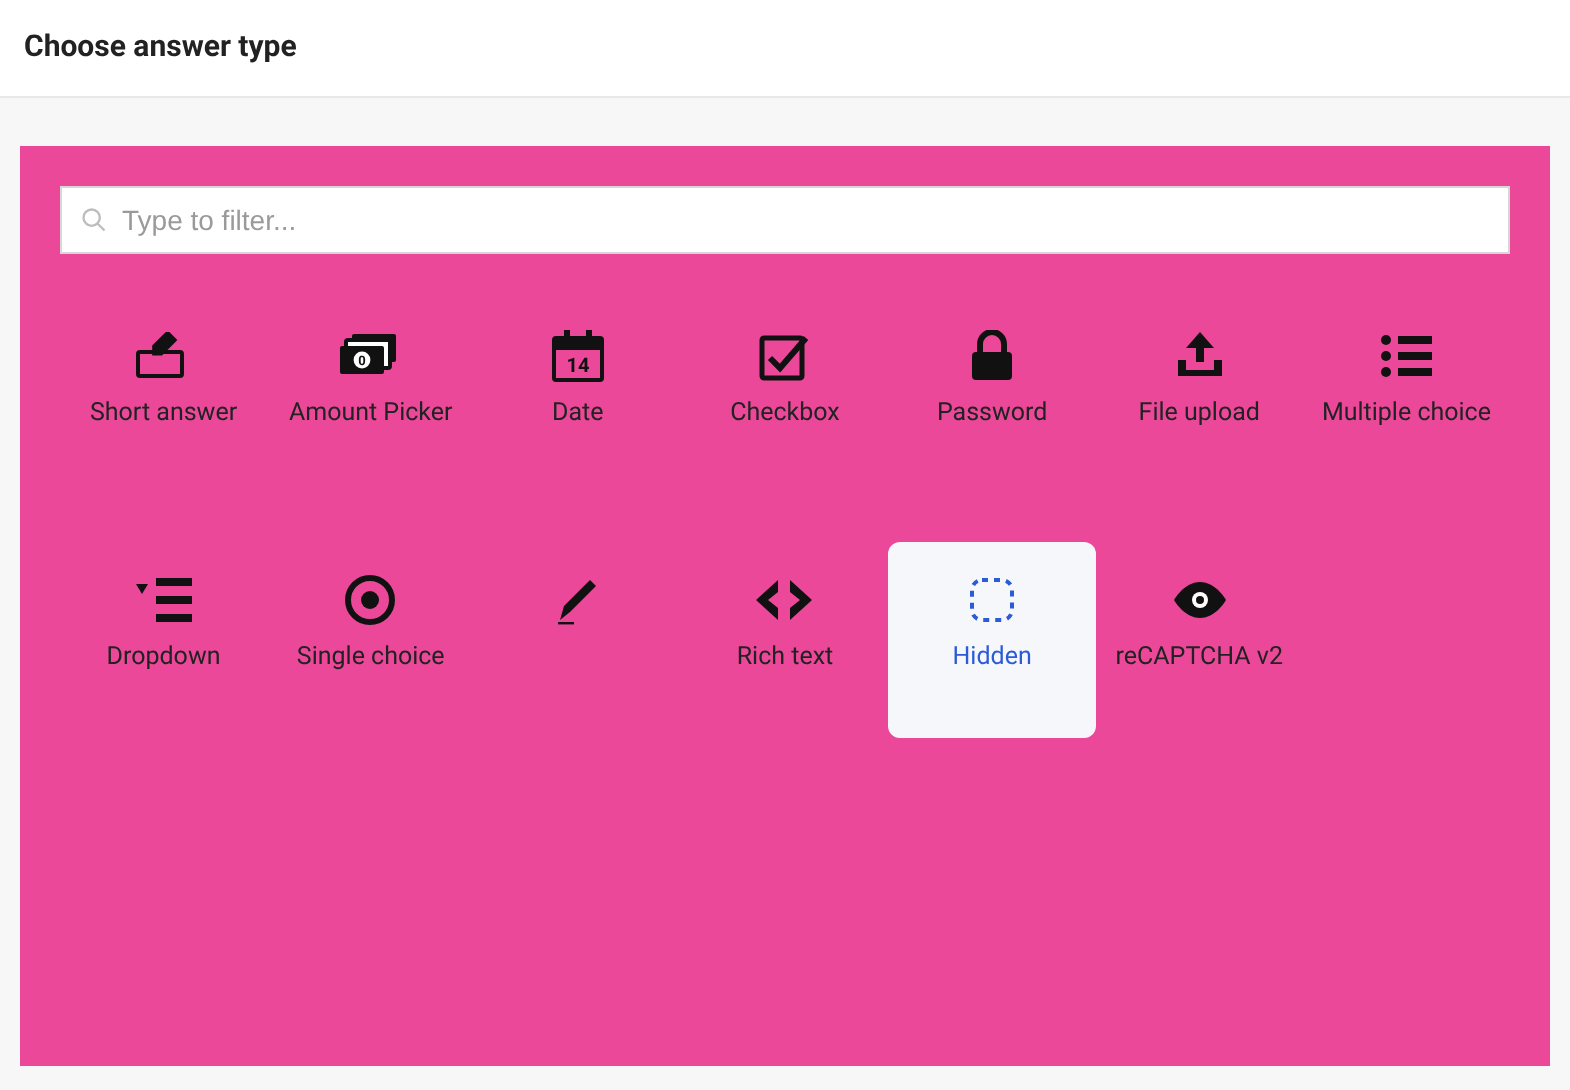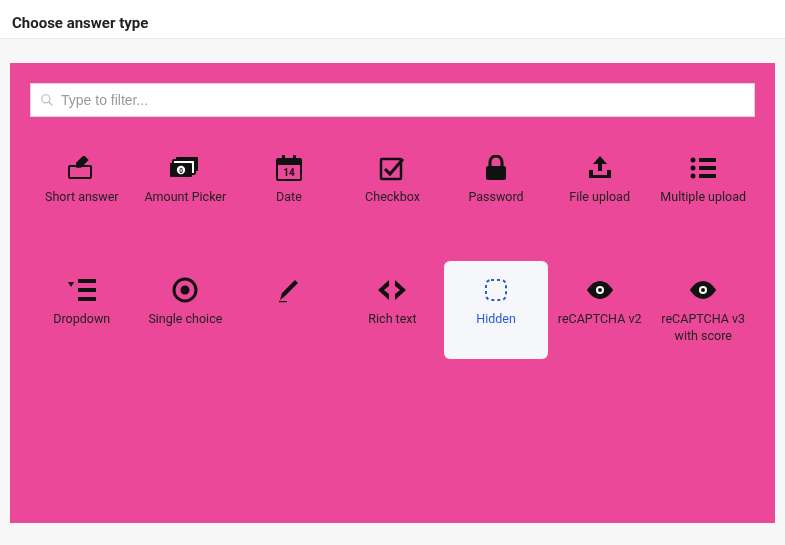--- a/index.html
+++ b/index.html
@@ -4,21 +4,21 @@
 <style>
   * { box-sizing: border-box; }
   html, body { margin: 0; padding: 0; }
   body {
     font-family: -apple-system, BlinkMacSystemFont, "Segoe UI", Roboto, "Helvetica Neue", Arial, sans-serif;
     background: #fff;
     color: #222;
     width: 785px;
   }
   .header {
-    padding: 14px 12px 6px 12px;
+    padding: 14px 12px 16px 12px;
     border-bottom: 1px solid #e8e8e8;
   }
   .header h1 {
     margin: 0;
     font-size: 15px;
     font-weight: 700;
   }
   .outer {
     background: #f7f7f7;
     padding: 24px 10px 30px 10px;
@@ -175,21 +175,21 @@
           <div class="icon">
             <svg width="26" height="22" viewBox="0 0 26 22" fill="currentColor">
         <circle cx="3" cy="3" r="2.5"></circle>
               <rect x="9" y="1" width="17" height="4"></rect>
         <circle cx="3" cy="11" r="2.5"></circle>
               <rect x="9" y="9" width="17" height="4"></rect>
         <circle cx="3" cy="19" r="2.5"></circle>
               <rect x="9" y="17" width="17" height="4"></rect>
       </svg>
           </div>
-          <div class="label">Multiple upload</div>
+          <div class="label">Multiple choice</div>
         </div>
         <div class="tile">
           <div class="icon">
             <svg width="28" height="22" viewBox="0 0 28 22" fill="currentColor">
         <path d="M0 3 L6 3 L3 8 Z"></path>
         <rect x="10" y="0" width="18" height="4"></rect>
         <rect x="10" y="9" width="18" height="4"></rect>
         <rect x="10" y="18" width="18" height="4"></rect>
       </svg>
           </div>
@@ -232,26 +232,16 @@
         <div class="tile">
           <div class="icon">
             <svg width="28" height="18" viewBox="0 0 28 18" fill="currentColor">
         <path d="M14 0 C6 0 1 9 1 9 s5 9 13 9 s13-9 13-9 S22 0 14 0 Z"></path>
         <circle cx="14" cy="9" r="4" fill="#fff"></circle>
         <circle cx="14" cy="9" r="2"></circle>
       </svg>
           </div>
           <div class="label">reCAPTCHA v2</div>
         </div>
-        <div class="tile">
-          <div class="icon">
-            <svg width="28" height="18" viewBox="0 0 28 18" fill="currentColor">
-        <path d="M14 0 C6 0 1 9 1 9 s5 9 13 9 s13-9 13-9 S22 0 14 0 Z"></path>
-        <circle cx="14" cy="9" r="4" fill="#fff"></circle>
-        <circle cx="14" cy="9" r="2"></circle>
-      </svg>
-          </div>
-          <div class="label">reCAPTCHA v3 with score</div>
-        </div>
       </div>
 
   </div>
 </div>
 
 </body></html>

